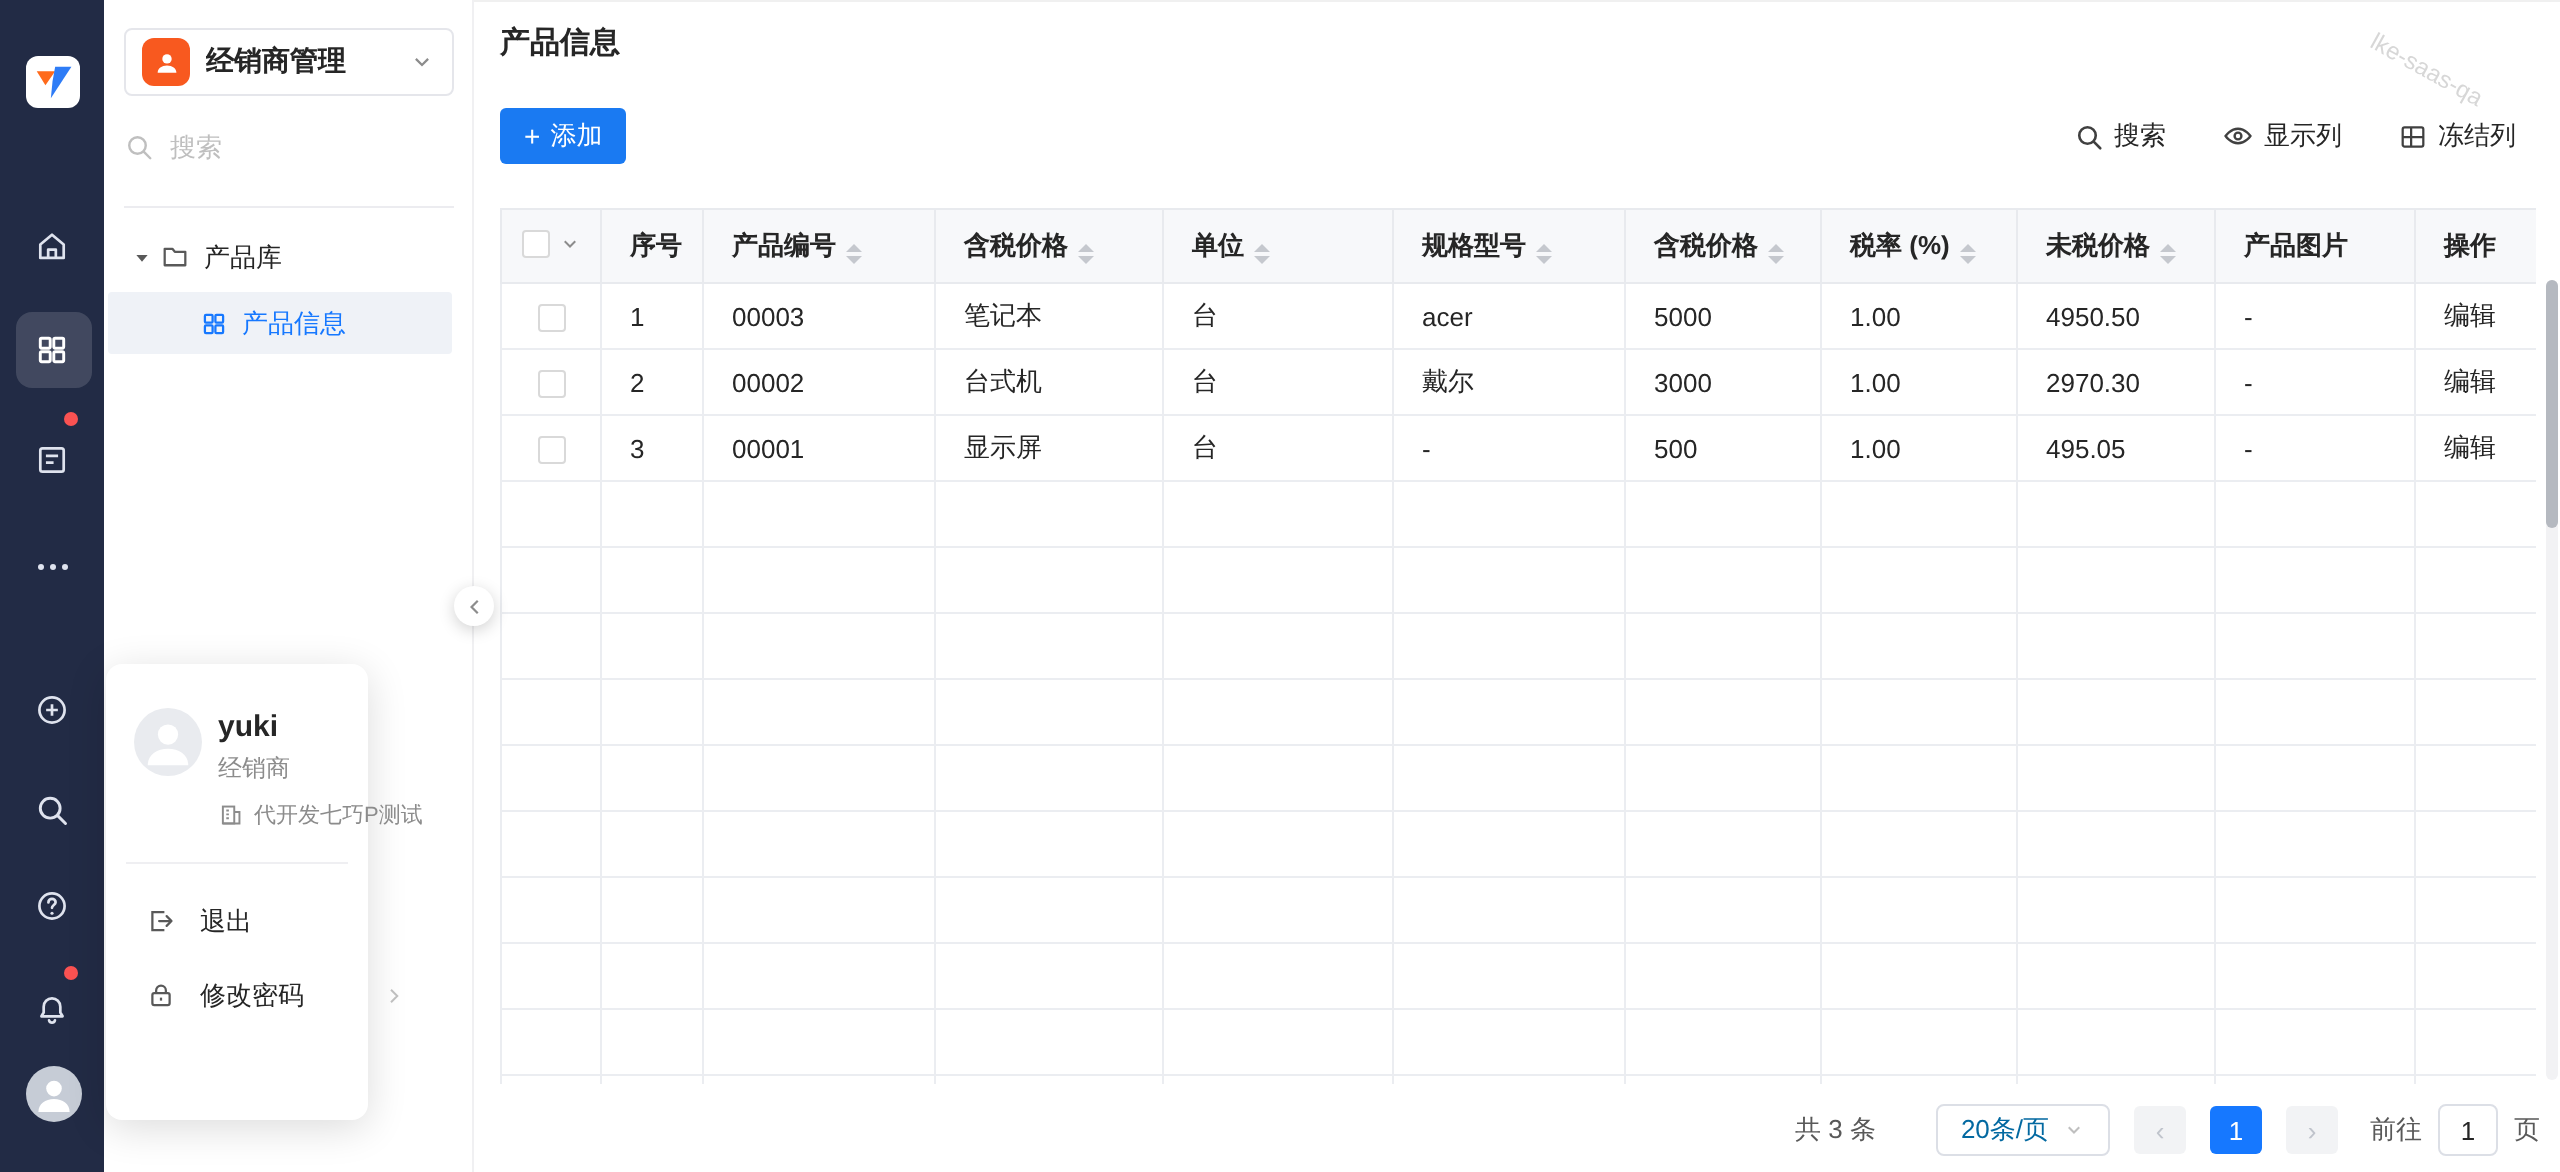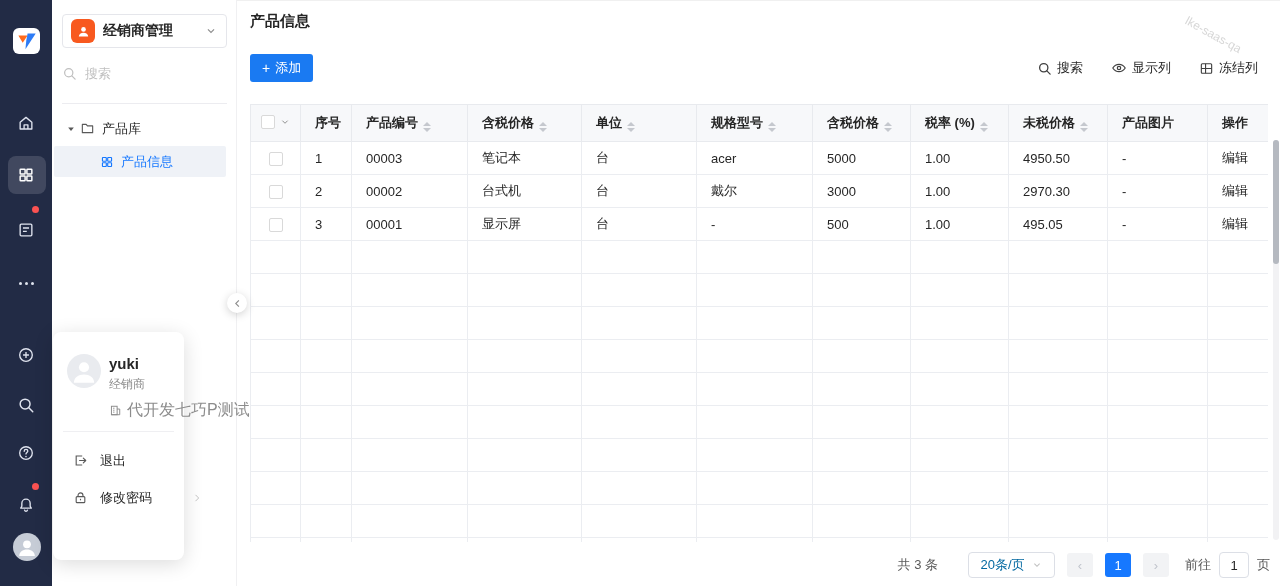--- a/index.html
+++ b/index.html
@@ -40,21 +40,21 @@
   .tree-child .lbl { margin-left:7px; color:inherit; }
 
   
   .handle { position:absolute; left:227px; top:293px; width:20px; height:20px; border-radius:50%; background:#fff; box-shadow:0 2px 8px rgba(0,0,0,.18); display:flex; align-items:center; justify-content:center; color:#8c8c8c; cursor:pointer; z-index:6; }
 
   
   .user-card { position:absolute; left:53px; top:332px; width:131px; height:228px; background:#fff; border-radius:8px; box-shadow:0 4px 20px rgba(0,0,0,.14); z-index:10; }
   .uc-avatar { position:absolute; left:14px; top:22px; width:34px; height:34px; border-radius:50%; background:#e9ebef; color:#c3c8d3; display:flex; align-items:center; justify-content:center; overflow:hidden; }
   .uc-name { position:absolute; left:56px; top:23px; font-size:15px; font-weight:bold; }
   .uc-role { position:absolute; left:56px; top:44px; font-size:12px; color:#8c8c8c;text-align:center; }
-  .uc-company { position:absolute; left:56px; top:68px; display:flex; align-items:center; gap:5px; font-size:16px; color:#8c8c8c; white-space:nowrap; }
+  .uc-company { position:absolute; left:56px; top:68px; display:flex; align-items:center; gap:5px; font-size:11px; color:#8c8c8c; white-space:nowrap; }
   .uc-divider { position:absolute; left:10px; right:10px; top:99px; height:1px; background:#efeff2; }
   .uc-menu { position:absolute; left:0; top:110px; width:164px; }
   .uc-item { height:37px; display:flex; align-items:center; padding:0 14px 0 20px; cursor:pointer; color:#262626; }
   .uc-item .icon { color:#595959; }
   .uc-item .lbl { margin-left:12px; flex:1; }
   .uc-item .chev { color:#bfbfbf; }
 
   
   .main { position:absolute; left:237px; top:0; width:1043px; height:586px; border-top:1px solid #f0f0f0; }
   .page-title { position:absolute; left:13px; top:11px; font-size:15px; font-weight:bold; }

